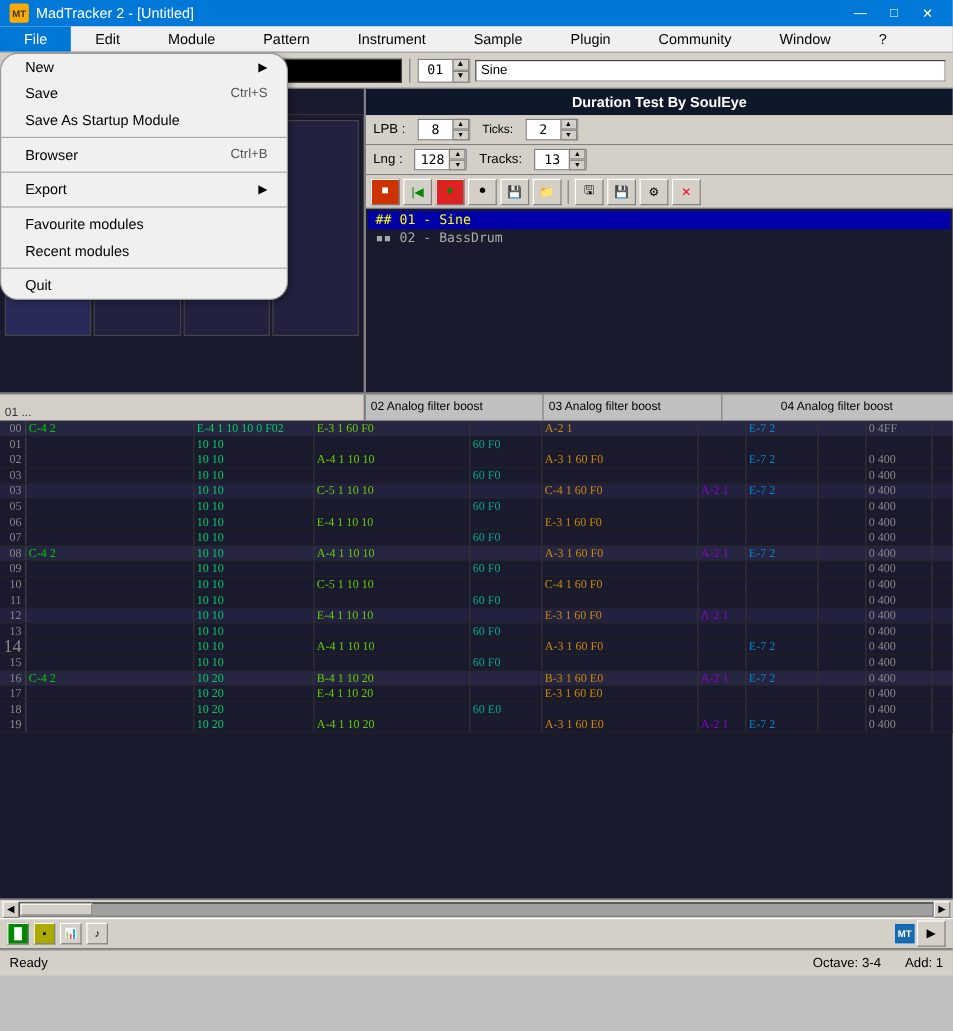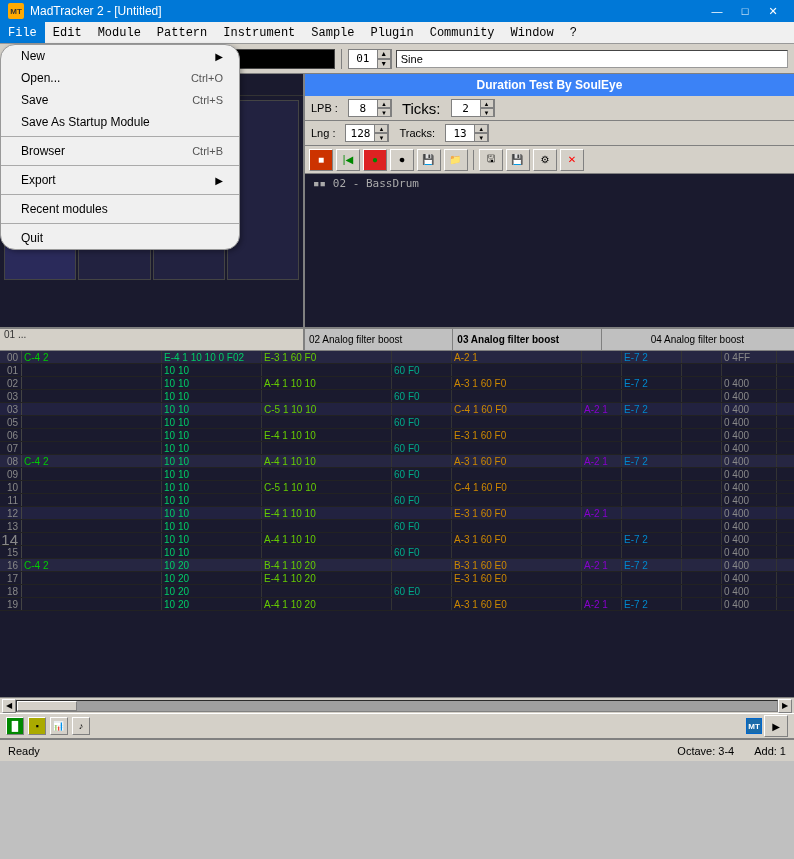--- a/index.html
+++ b/index.html
@@ -55,27 +55,26 @@
     
     .menu-bar {
       background: #f0f0f0;
       height: 22px;
       display: flex;
       align-items: center;
       border-bottom: 1px solid #999;
       position: relative;
     }
     .menu-item {
-      padding: 2px 8px;
+      padding: 2px 20px;
       cursor: pointer;
       height: 100%;
       display: flex;
       align-items: center;
       font-size: 12px;
-      font-family: Liberation Mono, monospace;
     }
     .menu-item.active { background: #0078d7; color: white; }
 
     
     .dropdown-menu {
       position: absolute;
       top: 22px;
       left: 0;
       background: #f0f0f0;
       border: 1px solid #999;
@@ -192,41 +191,40 @@
   <div class="menu-item">Community</div>
   <div class="menu-item">Window</div>
   <div class="menu-item">?</div>
 
   <div class="dropdown-menu" style="left:0;border-radius:15px;">
     <div class="dropdown-item">
       <span>New</span>
       <span class="arrow">▶</span>
     </div>
     <div class="dropdown-item">
-      <span>Open...</span>
-      <span class="shortcut">Ctrl+O</span>
-    </div>
-    <div class="dropdown-item">
       <span>Save</span>
       <span class="shortcut">Ctrl+S</span>
     </div>
     <div class="dropdown-item">
       <span>Save As Startup Module</span>
     </div>
     <div class="dropdown-separator"></div>
     <div class="dropdown-item">
       <span>Browser</span>
       <span class="shortcut">Ctrl+B</span>
     </div>
     <div class="dropdown-separator"></div>
     <div class="dropdown-item">
       <span>Export</span>
       <span class="arrow">▶</span>
     </div>
     <div class="dropdown-separator"></div>
+    <div class="dropdown-item">
+      <span>Favourite modules</span>
+    </div>
     <div class="dropdown-item">
       <span>Recent modules</span>
     </div>
     <div class="dropdown-separator"></div>
     <div class="dropdown-item">
       <span>Quit</span>
     </div>
   </div>
 </div>
 
@@ -297,34 +295,34 @@
         <div style="background:#2a2a5a; border:1px solid #444; height:180px;"></div>
         <div style="background:#222240; border:1px solid #444; height:180px;"></div>
         <div style="background:#222240; border:1px solid #444; height:180px;"></div>
         <div style="background:#222240; border:1px solid #444; height:180px;"></div>
       </div>
     </div>
   </div>
 
   <div style="flex:1; display:flex; flex-direction:column; background:#c0c0c0;">
 
-    <div style="background:#3b82f6; color:white; padding:4px 8px; text-align:center; font-size:12px; font-weight:bold;">
+    <div style="background:#0f172a; color:white; padding:4px 8px; text-align:center; font-size:12px; font-weight:bold;">
       <span>Duration Test By SoulEye</span>
     </div>
 
     <div style="background:#d4d0c8; padding:3px 6px; display:flex; gap:10px; align-items:center; border-bottom:1px solid #808080;">
       <span style="font-size:11px;">LPB :</span>
       <div style="display:flex; align-items:center; background:white; border:1px solid #808080; height:18px;">
         <span style="width:28px; text-align:center; font-family:monospace; font-size:11px;">8</span>
         <div style="display:flex; flex-direction:column;">
           <button style="height:9px; width:14px; font-size:6px; background:#d4d0c8; border:1px solid #808080; cursor:pointer;">▲</button>
           <button style="height:9px; width:14px; font-size:6px; background:#d4d0c8; border:1px solid #808080; cursor:pointer;">▼</button>
         </div>
       </div>
-      <span style="font-size:15px;">Ticks:</span>
+      <span style="font-size:10px;">Ticks:</span>
       <div style="display:flex; align-items:center; background:white; border:1px solid #808080; height:18px;">
         <span style="width:28px; text-align:center; font-family:monospace; font-size:11px;">2</span>
         <div style="display:flex; flex-direction:column;">
           <button style="height:9px; width:14px; font-size:6px; background:#d4d0c8; border:1px solid #808080; cursor:pointer;">▲</button>
           <button style="height:9px; width:14px; font-size:6px; background:#d4d0c8; border:1px solid #808080; cursor:pointer;">▼</button>
         </div>
       </div>
     </div>
 
     <div style="background:#d4d0c8; padding:3px 6px; display:flex; gap:10px; align-items:center; border-bottom:1px solid #808080;">
@@ -354,37 +352,38 @@
       <div class="toolbar-btn" style="font-size:10px;">💾</div>
       <div class="toolbar-btn" style="font-size:10px;">📁</div>
       <div class="sep"></div>
       <div class="toolbar-btn" style="font-size:10px;">🖫</div>
       <div class="toolbar-btn" style="font-size:10px;">💾</div>
       <div class="toolbar-btn" style="font-size:10px;">⚙</div>
       <div class="toolbar-btn" style="font-size:10px; color:red;">✕</div>
     </div>
 
     <div style="background:#1a1a2e; flex:1; overflow:hidden; padding:2px;">
+      <div style="background:#0000aa; color:#ffff00; font-family:monospace; font-size:11px; padding:1px 6px;">## 01 - Sine</div>
       <div style="color:#aaaaaa; font-family:monospace; font-size:11px; padding:1px 6px;">▪▪ 02 - BassDrum</div>
     </div>
   </div>
 </div>
 
 <div style="background:#c0c0c0; height:22px; display:flex; border-bottom:1px solid #808080; font-size:10px;">
-  <div style="width:305px; background:#d4d0c8; border-right:2px solid #808080; font-size:10px; display:flex; align-items:flex-start; padding:0 4px;">
+  <div style="width:305px; background:#d4d0c8; border-right:2px solid #808080; font-size:10px; display:flex; align-items:flex-end; padding:0 4px;">
     <span style="color:#333; font-size:10px;">01 ...</span>
   </div>
   <div style="flex:1; display:flex;">
     <div style="flex:1; border-right:1px solid #808080; display:flex; align-items:center; padding:0 4px; font-size:10px; overflow:hidden;">02 Analog filter boost</div>
-    <div style="flex:1; border-right:1px solid #808080; display:flex; align-items:center; padding:0 4px; font-size:10px; overflow:hidden;font-weight:bold;">03 Analog filter boost</div>
+    <div style="flex:1; border-right:1px solid #808080; display:flex; align-items:center; padding:0 4px; font-size:10px; overflow:hidden;">03 Analog filter boost</div>
     <div style="flex:1; display:flex; align-items:center; padding:0 4px; font-size:10px; overflow:hidden;margin-left:45px;">04 Analog filter boost</div>
   </div>
 </div>
 
-<div style="flex:1; background:#1a1a2e; overflow:hidden; font-family:Liberation Sans, sans-serif; font-size:10px; height:346px;" id="pattern-editor">
+<div style="flex:1; background:#1a1a2e; overflow:hidden; font-family:Liberation Serif, serif; font-size:10px; height:398px;" id="pattern-editor">
 <div style="display: flex; height: 13px; border-bottom: 1px solid rgb(34, 34, 34); background: rgb(38, 38, 66);">
       <span style="width: 22px; color: rgb(136, 136, 136); text-align: right; padding-right: 3px; font-size: 10px; border-right: 1px solid rgb(68, 68, 68); flex-shrink: 0; display: flex; align-items: center; justify-content: flex-end;">00</span>
       <span style="width: 140px; border-right: 1px solid rgb(51, 51, 51); padding: 0px 2px; display: flex; align-items: center; color: rgb(0, 204, 0); font-size: 10px; overflow: hidden; white-space: nowrap; flex-shrink: 0;">C-4  2</span>
       <span style="width: 100px; border-right: 1px solid rgb(51, 51, 51); padding: 0px 2px; display: flex; align-items: center; color: rgb(0, 204, 102); font-size: 10px; overflow: hidden; white-space: nowrap; flex-shrink: 0;">E-4  1 10 10   0 F02</span>
       <span style="width: 130px; border-right: 1px solid rgb(51, 51, 51); padding: 0px 2px; display: flex; align-items: center; color: rgb(102, 204, 0); font-size: 10px; overflow: hidden; white-space: nowrap; flex-shrink: 0;">E-3  1 60 F0</span>
       <span style="width: 60px; border-right: 1px solid rgb(51, 51, 51); padding: 0px 2px; display: flex; align-items: center; color: rgb(51, 51, 51); font-size: 10px; overflow: hidden; white-space: nowrap; flex-shrink: 0;"></span>
       <span style="width: 130px; border-right: 1px solid rgb(51, 51, 51); padding: 0px 2px; display: flex; align-items: center; color: rgb(204, 136, 0); font-size: 10px; overflow: hidden; white-space: nowrap; flex-shrink: 0;">A-2  1</span>
       <span style="width: 40px; border-right: 1px solid rgb(51, 51, 51); padding: 0px 2px; display: flex; align-items: center; color: rgb(51, 51, 51); font-size: 10px; overflow: hidden; white-space: nowrap; flex-shrink: 0;"></span>
       <span style="width: 60px; border-right: 1px solid rgb(51, 51, 51); padding: 0px 2px; display: flex; align-items: center; color: rgb(0, 136, 204); font-size: 10px; overflow: hidden; white-space: nowrap; flex-shrink: 0;">E-7  2</span>
       <span style="width: 40px; border-right: 1px solid rgb(51, 51, 51); padding: 0px 2px; display: flex; align-items: center; color: rgb(51, 51, 51); font-size: 10px; overflow: hidden; white-space: nowrap; flex-shrink: 0;"></span>

